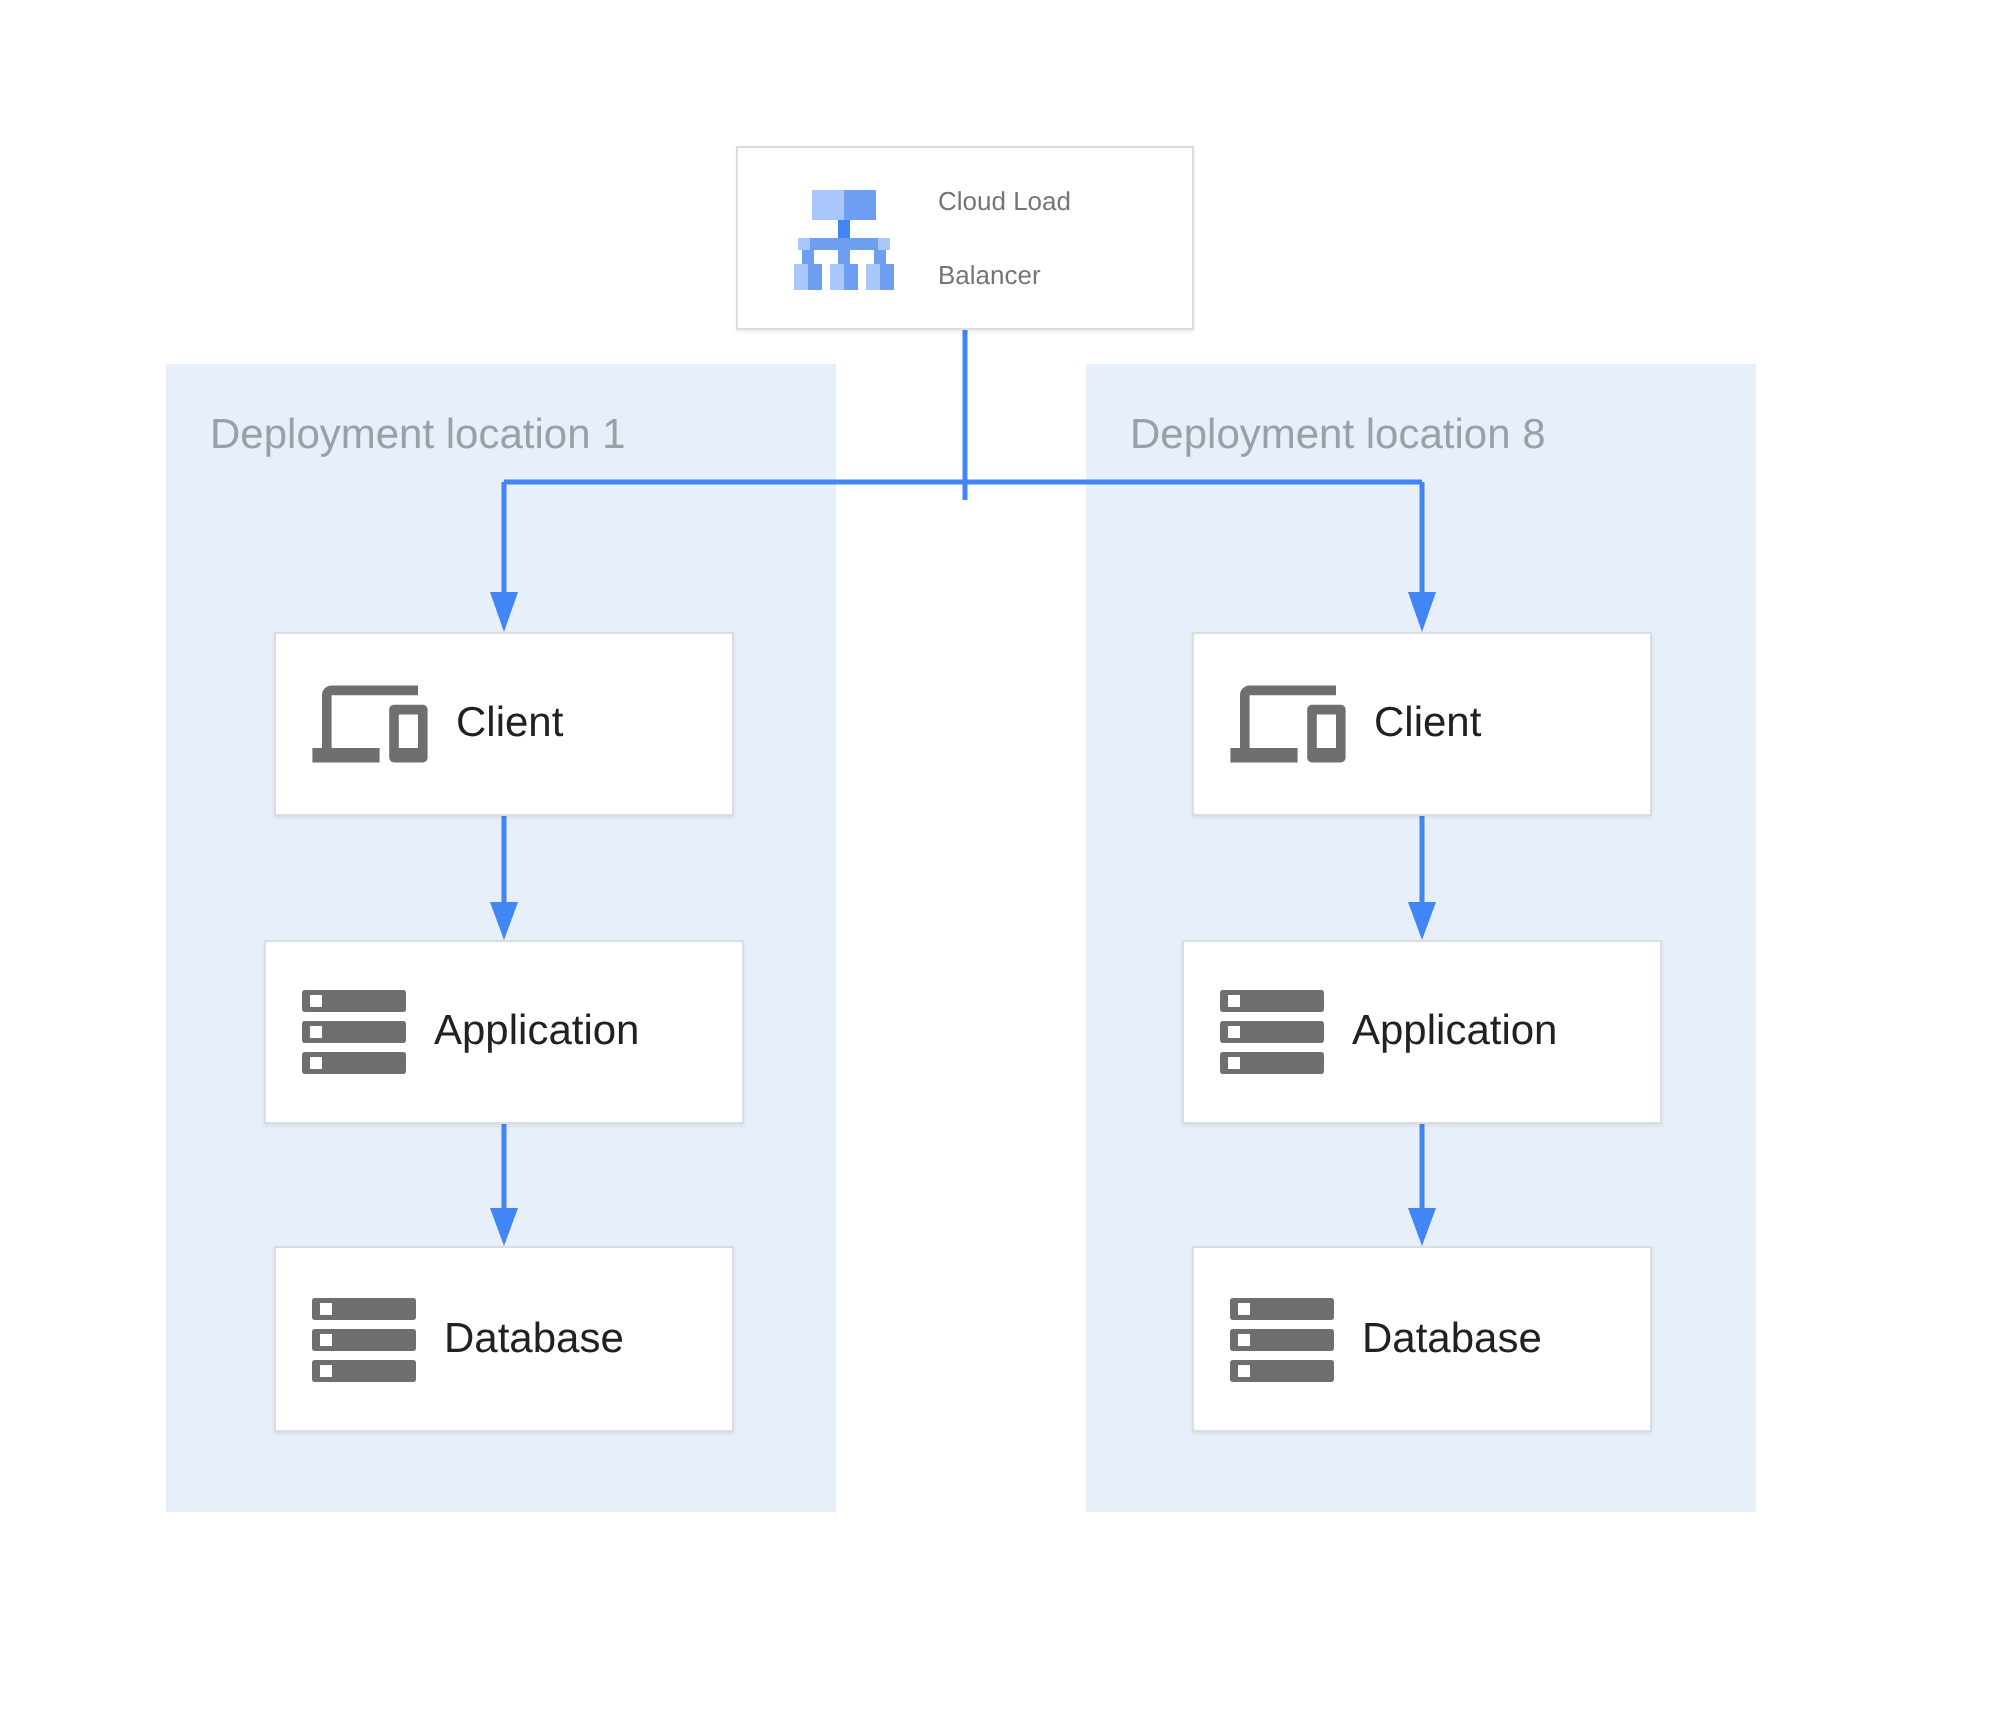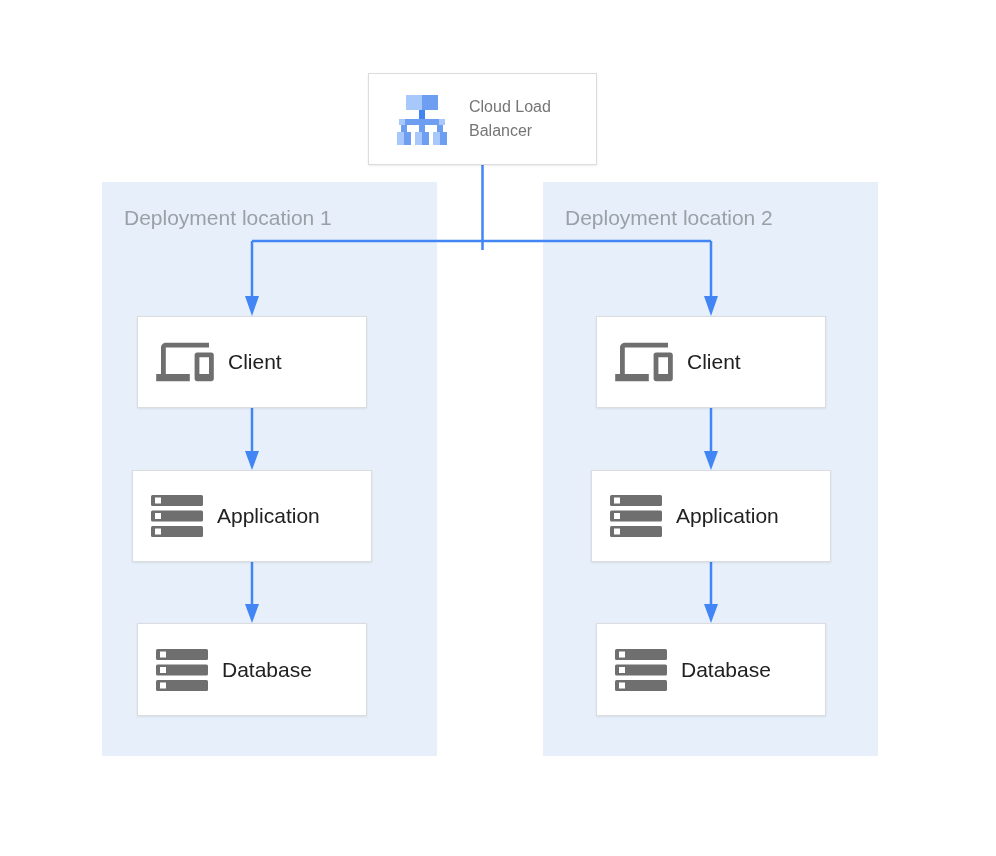--- a/index.html
+++ b/index.html
@@ -5,21 +5,21 @@
   html,body{margin:0;padding:0;background:#fff;}
   .stage{
     position:relative;width:996px;height:856px;overflow:hidden;
     background:var(--color-canvas-bg,#ffffff);
     font-family:"Liberation Sans",sans-serif;
   }
   .region{
     position:absolute;top:182px;width:335px;height:574px;
     background:var(--color-region-bg,#E7F0FA);
   }
-  .region--1{left:102px;}
+  .region--1{left:83px;}
   .region--2{left:543px;}
   .region-label{
     padding:25px 0 0 22px;font-size:21px;line-height:22px;
     color:var(--color-region-label,#9AA0A6);
   }
   .connectors{position:absolute;left:0;top:0;pointer-events:none;}
   .connectors path{stroke:var(--color-arrow,#4285F4);stroke-width:2.5;fill:none;}
   .connectors polygon{fill:var(--color-arrow,#4285F4);}
   .node{
     position:absolute;box-sizing:border-box;
@@ -32,39 +32,39 @@
   .node--client-1{left:137px;top:316px;width:230px;height:92px;}
   .node--app-1{left:132px;top:470px;width:240px;height:92px;}
   .node--db-1{left:137px;top:623px;width:230px;height:93px;}
   .node--client-2{left:596px;top:316px;width:230px;height:92px;}
   .node--app-2{left:591px;top:470px;width:240px;height:92px;}
   .node--db-2{left:596px;top:623px;width:230px;height:93px;}
   .node-label{
     font-size:21px;color:var(--color-node-label,#212121);white-space:nowrap;
   }
   .node-label--lb{
-    font-size:16px;line-height:24px;color:var(--color-lb-label,#757575);
+    font-size:13px;line-height:37px;color:var(--color-lb-label,#757575);
     width:116px;white-space:normal;
   }
   .node-icon{display:flex;align-items:center;flex:0 0 auto;}
   .icon-gray{fill:var(--color-icon-gray,#6F6F6F);}
   .lb-light{fill:var(--color-lb-icon-light,#A8C7FA);}
   .lb-mid{fill:var(--color-lb-icon-mid,#6D9EF1);}
   .lb-dark{fill:var(--color-lb-icon-dark,#4185F4);}
 </style>
 </head>
 <body>
 
 <div class="stage">
 
   <div class="region region--1">
     <div class="region-label">Deployment location 1</div>
   </div>
   <div class="region region--2">
-    <div class="region-label">Deployment location 2</div>
+    <div class="region-label">Deployment location 8</div>
   </div>
 
   <svg class="connectors" width="996" height="856" viewBox="0 0 996 856">
     <path d="M482.5 165 V 250"></path>
     <path d="M252 241 H 711"></path>
     <path d="M252 241 V 297"></path>
     <polygon points="245,296 259,296 252,316"></polygon>
     <path d="M711 241 V 297"></path>
     <polygon points="704,296 718,296 711,316"></polygon>
     <path d="M252 408 V 452"></path>

